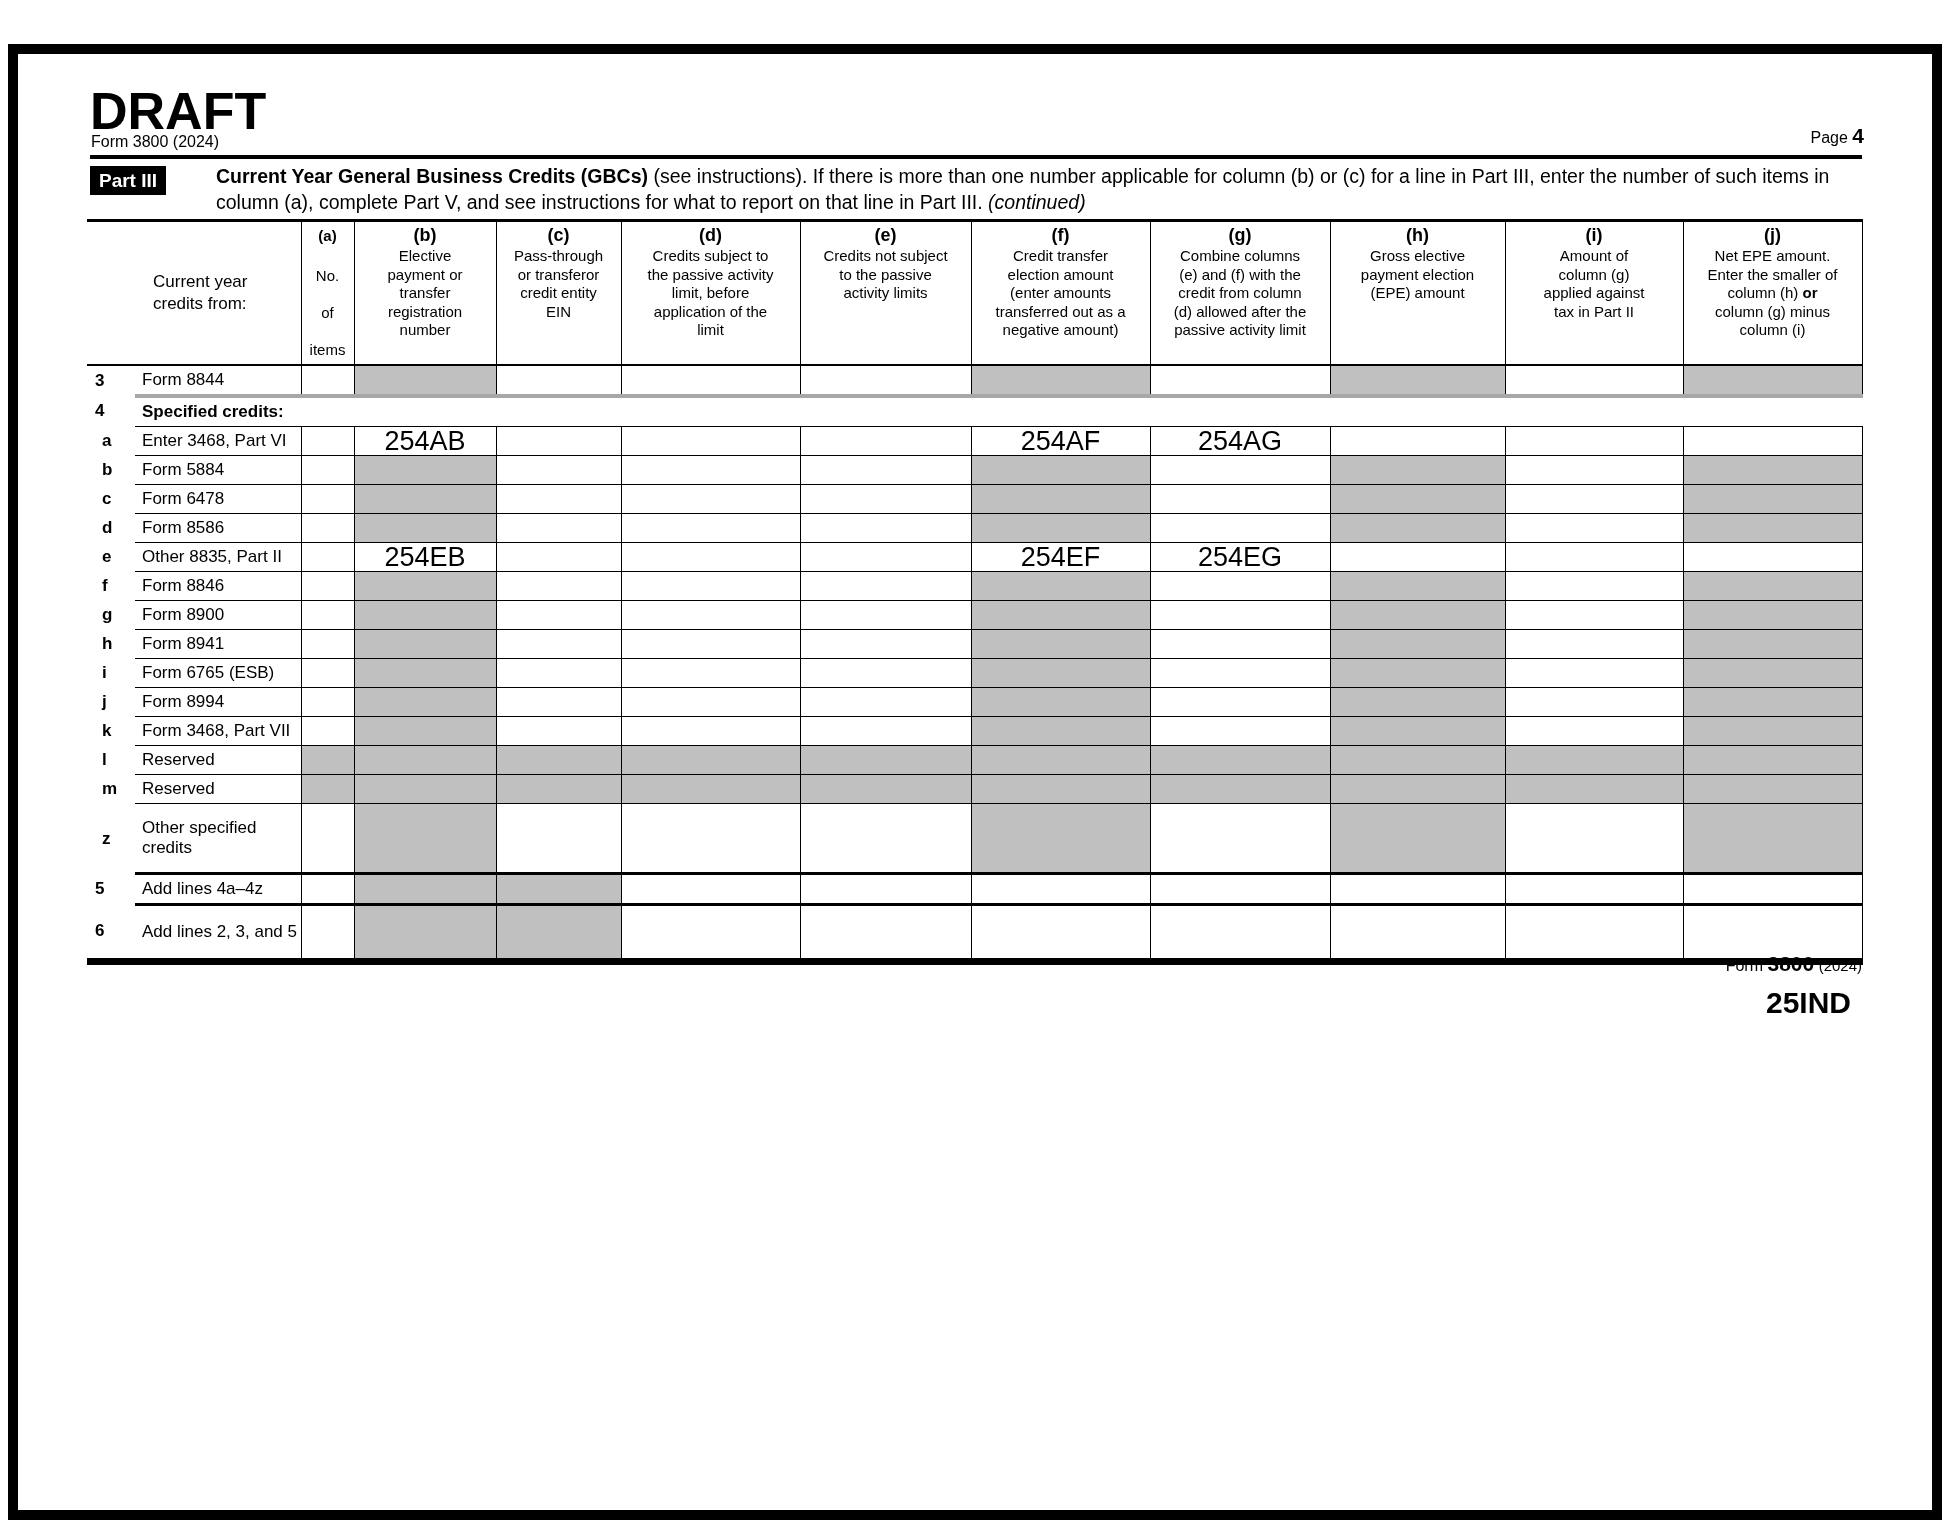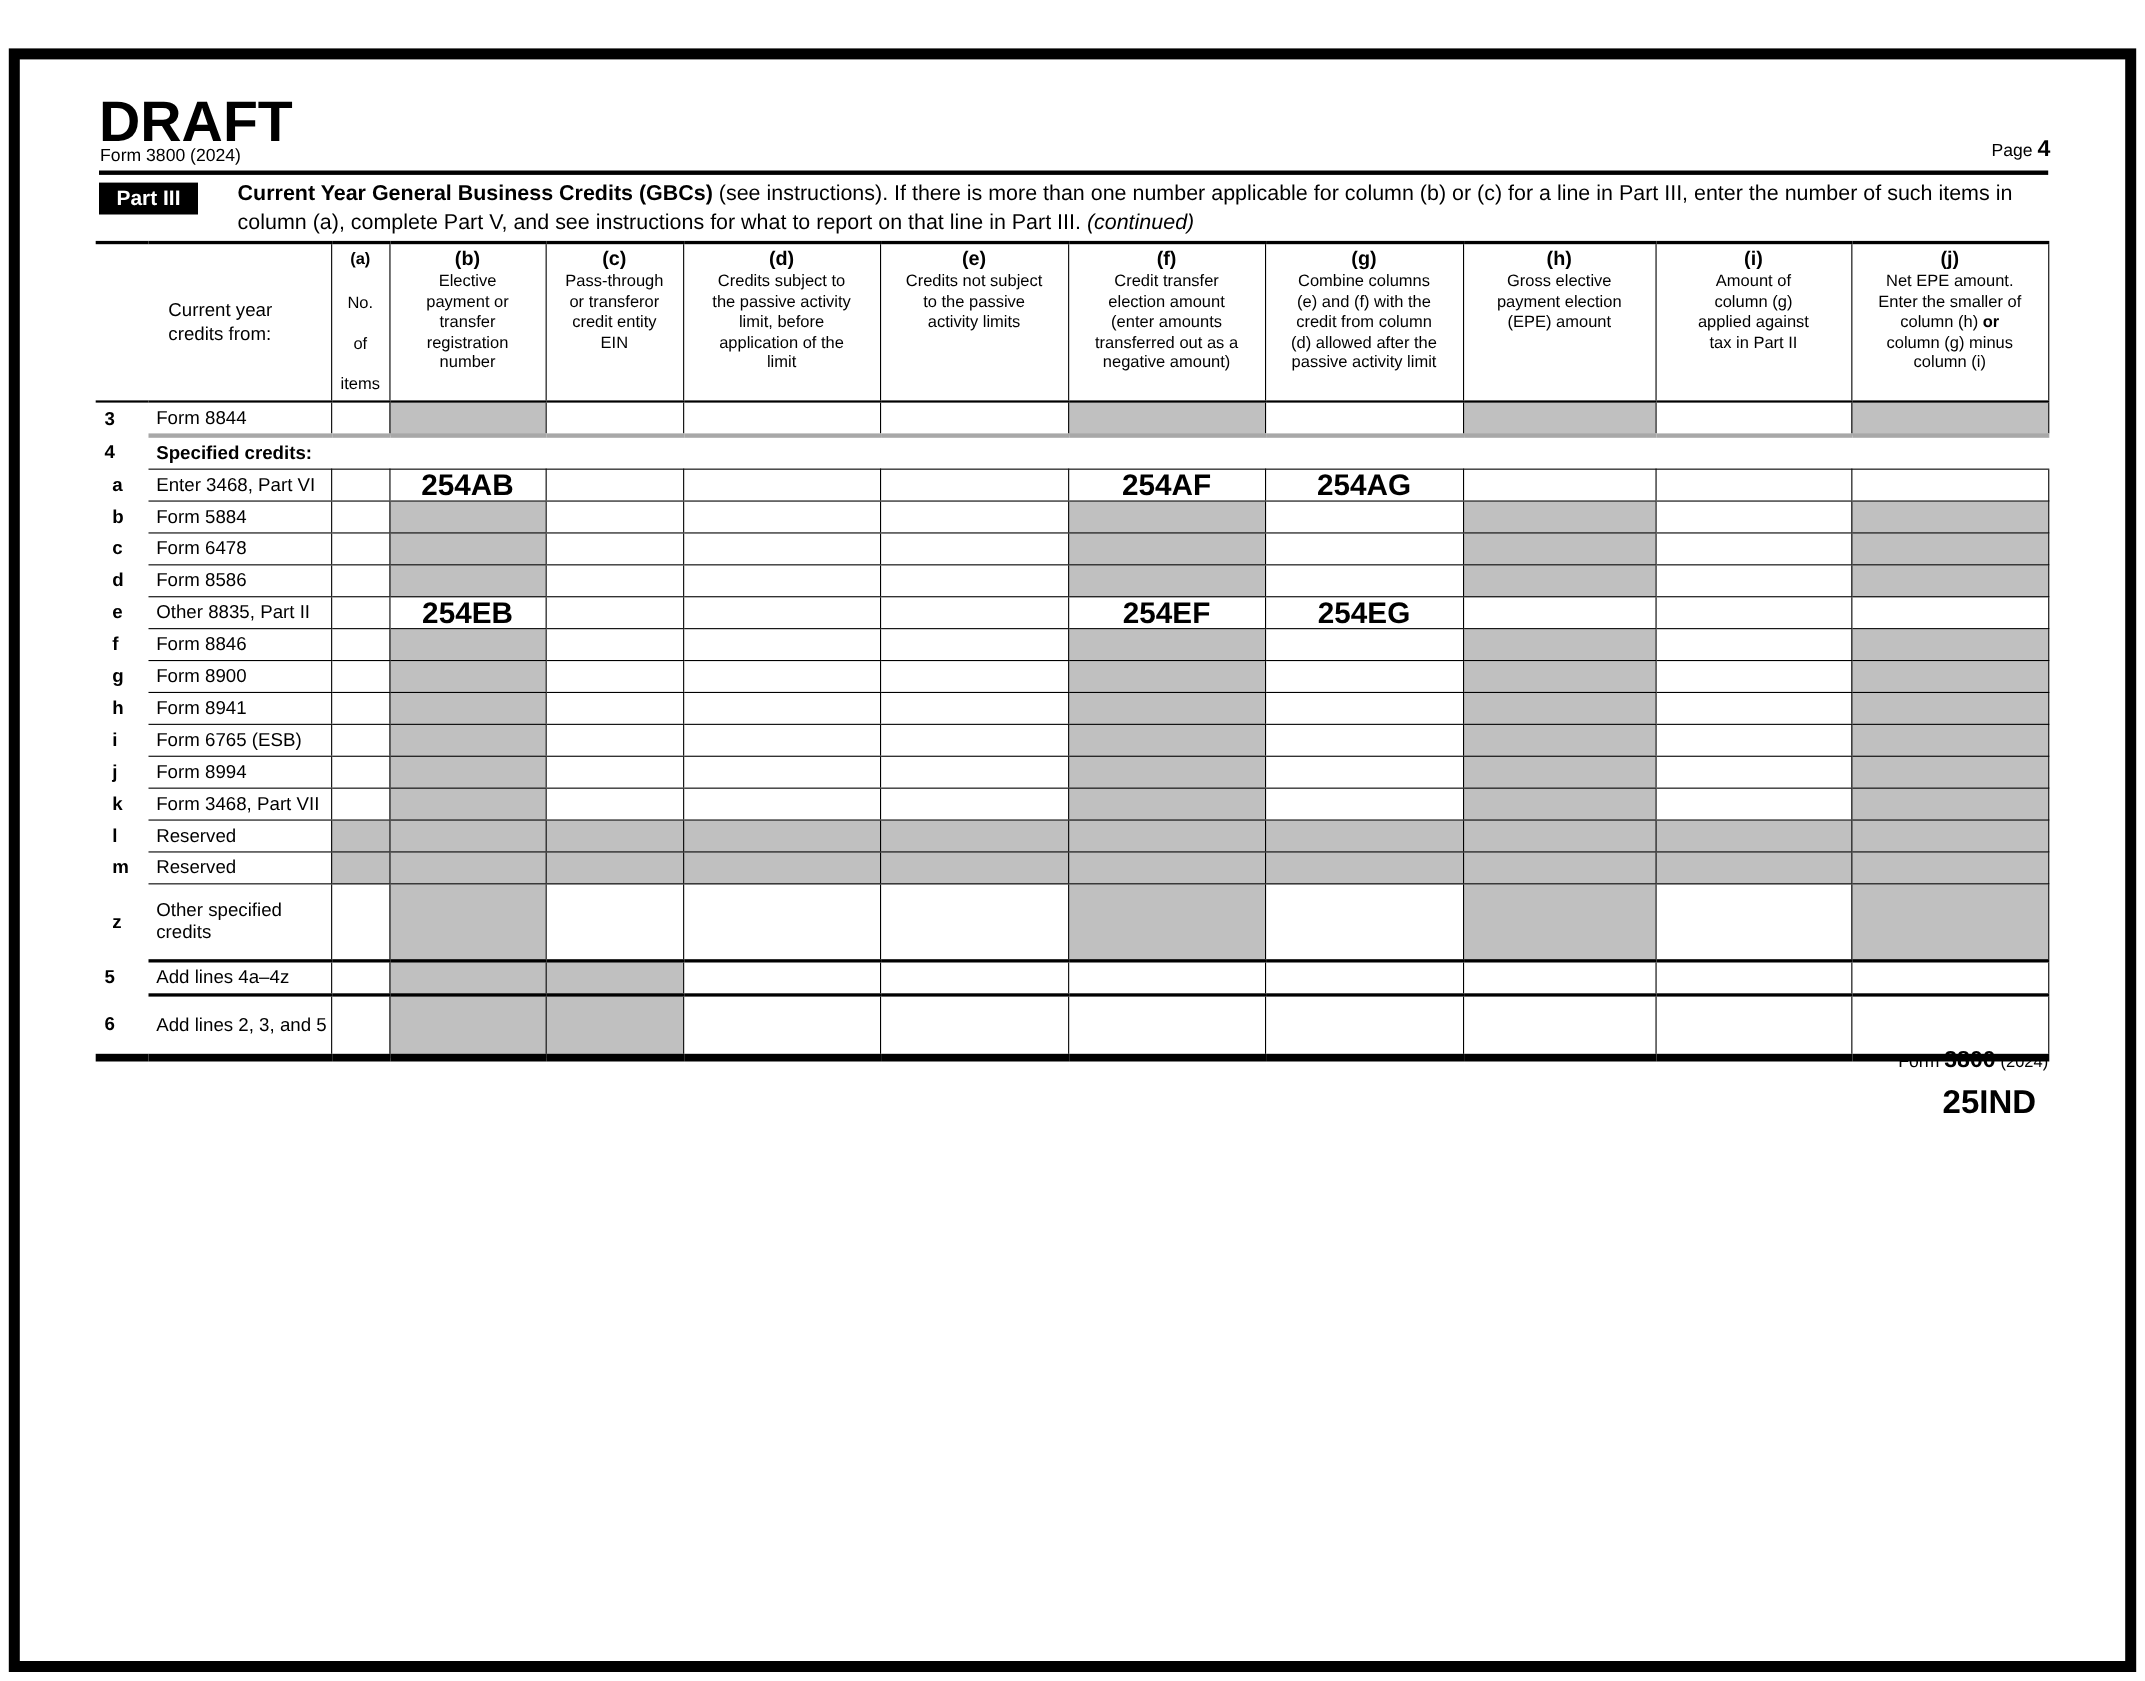--- a/index.html
+++ b/index.html
@@ -5,21 +5,21 @@
   html,body{margin:0;padding:0;background:#fff;}
   #page{position:relative;width:1950px;height:1528px;background:#fff;overflow:hidden;
         font-family:"Liberation Sans",sans-serif;color:#000;}
   .frame{position:absolute;left:8px;top:44px;right:8px;bottom:8px;border:10px solid #000;}
   #draft{position:absolute;left:90px;top:54px;font-size:52px;font-weight:bold;letter-spacing:0px;margin-top:27px;}
   #form-id-top{position:absolute;left:91px;top:133px;font-size:16px;}
   #page-num{position:absolute;right:86px;top:124px;font-size:16px;margin-left:16px;}
   #page-num b{font-size:21px;}
   #rule1{position:absolute;left:90px;top:155px;width:1772px;height:4px;background:#000;}
   #part-row{position:absolute;left:90px;top:163px;width:1772px;height:58px;}
-  #part-badge{position:absolute;left:0;top:3px;width:90px;height:29px;background:#000;color:#fff;
+  #part-badge{position:absolute;left:0;top:3px;width:76px;height:29px;background:#000;color:#fff;
               font-weight:bold;font-size:19px;text-align:center;line-height:29px;}
   #part-title{position:absolute;left:126px;top:0;width:1648px;font-size:19.5px;line-height:26px;}
   #part-title .ital{font-style:italic;}
 
   #gbc-table{position:absolute;left:87px;top:219px;}
   table{border-collapse:collapse;table-layout:fixed;width:1775px;}
   td,th{padding:0;margin:0;}
   thead th{border-left:1.5px solid #000;border-top:3px solid #000;border-bottom:2px solid #000;
            vertical-align:top;font-weight:normal;height:142px;text-align:center;}
   thead th.last{border-right:1.5px solid #000;}
@@ -37,21 +37,21 @@
   td.rowlabel{border-bottom:1.5px solid #000;padding-left:7px;line-height:20px;}
   td.cell{border-left:1.5px solid #000;border-bottom:1.5px solid #000;}
   td.cell.last{border-right:1.5px solid #000;}
   td.shaded{background:#c0c0c0;}
   td.section-label{border-bottom:1.5px solid #000;font-weight:bold;padding-left:7px;}
   tr.grayb td.cell, tr.grayb td.rowlabel{border-bottom:4px solid #a8a8a8;}
   tr.thickb td.cell, tr.thickb td.rowlabel{border-bottom:3px solid #000;}
   tr.bottomb td.cell, tr.bottomb td.rowlabel, tr.bottomb td.num{border-bottom:7px solid #000;}
   tbody tr:nth-child(16) td{height:68px;}
   tbody tr:nth-child(18) td{height:52px;}
-  .cellval{display:block;text-align:center;font-weight:bold;font-size:27px;line-height:27px;}
+  .cellval{display:block;text-align:center;font-weight:normal;font-size:27px;line-height:27px;}
 
   #footer-form{position:absolute;right:88px;top:952px;font-size:16px;}
   #footer-form b{font-size:21px;}
   #footer-form .yr{font-size:15px;}
   #footer-code{position:absolute;right:99px;top:986px;font-size:30px;font-weight:bold;}
 </style>
 </head>
 <body>
 
 <div id="page">

